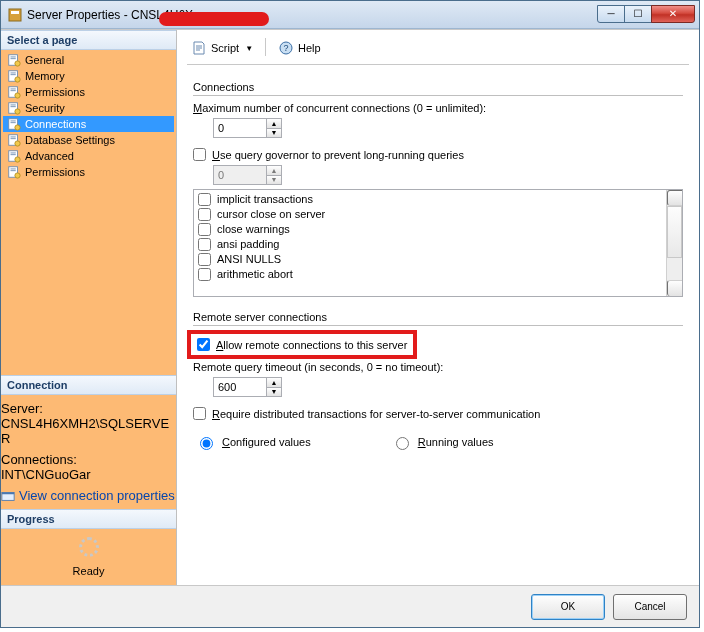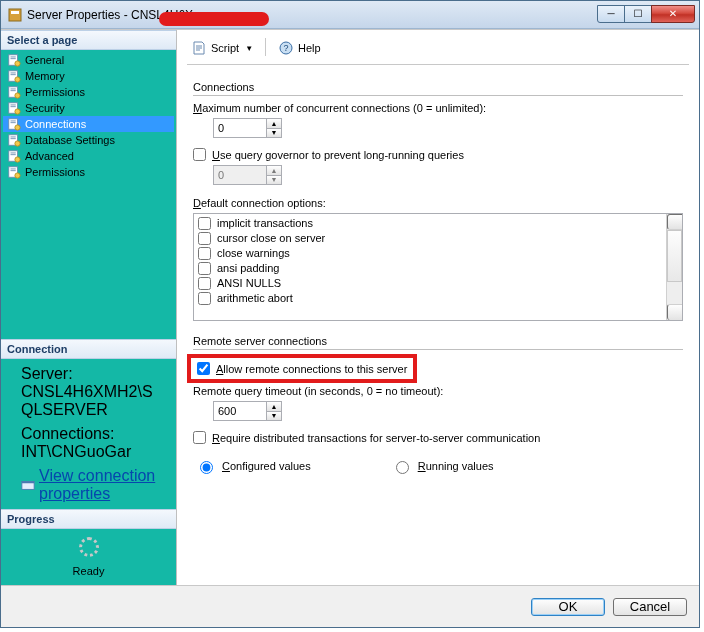--- a/index.html
+++ b/index.html
@@ -59,21 +59,21 @@
   .body {
     display: flex;
     height: calc(100% - 28px - 42px);
     border-top: 1px solid #c8c8c8;
   }
   .left {
     width: 176px;
     border-right: 1px solid #bfbfbf;
     display: flex;
     flex-direction: column;
-    background: #14b8a6;
+    background: #fdba74;
   }
   .section-hdr {
     background: linear-gradient(#f4f8fd,#dfeaf6);
     border-top: 1px solid #bcd0e6;
     border-bottom: 1px solid #bcd0e6;
     padding: 3px 6px;
     font-weight: bold;
     color: #1e3e66;
     font-size: 11px;
   }
@@ -87,25 +87,25 @@
   .page-item.selected {
     background: #3399ff;
     color: #fff;
   }
   .page-ico {
     width: 14px; height: 14px;
     display: inline-flex; align-items: center; justify-content: center;
   }
   .page-ico svg { width: 14px; height:14px; }
   .left-spacer { flex: 1; }
-  .conn-box { padding: 6px 20px; font-size: 16px; }
+  .conn-box { padding: 6px 0; font-size: 13px; }
   .conn-box .row { margin-bottom: 6px; }
   .conn-box .label { color:#000; }
   .conn-box .val { color:#000; word-break: break-all; }
-  .link { color:#0646ad; text-decoration: underline; cursor: pointer; }
+  .link { color:#0646ad; cursor: pointer; }
   .conn-box .linkrow { display:flex; align-items:center; gap:4px; }
   .progress-box { padding: 8px; display:flex; align-items:center; gap:8px;flex-direction:column; }
   .spinner {
     width: 20px; height:20px;
     border: 3px dotted #c8c8c8;
     border-radius: 50%;
   }
   
   .right { flex: 1; padding: 6px 10px 4px 10px; overflow:hidden; display:flex; flex-direction:column; }
   .toolbar {
@@ -182,24 +182,24 @@
     height:42px;
     border-top:1px solid #c8c8c8;
     display:flex;
     align-items:center;
     justify-content:flex-end;
     gap:8px;
     padding: 0 12px;
     background:#f0f0f0;
   }
   .btn {
-    min-width:74px; height:18px;
+    min-width:74px; height:26px;
     border:1px solid #707070;
     background:linear-gradient(#fefefe,#e4e4e4);
-    font-size:13px;
+    font-size:10px;
     border-radius:3px;
     padding:0 10px;
   }
   .btn.default {
     border:1px solid #2f82c5;
     box-shadow: inset 0 0 0 1px #9bd0f7;
   }
   .accel { text-decoration: underline; }
   .indent { padding-left: 20px; }
 </style>
@@ -397,21 +397,20 @@
         <div class="indent" style="margin-top:4px">
           <div class="num-input disabled">
             <input type="text" disabled="" value="0" style="">
             <div class="num-spin">
               <div>▲</div>
               <div>▼</div>
             </div>
           </div>
         </div>
 
-        <div style="margin-top:12px"><span class="accel">D</span><span>efault connection options:</span></div>
         <div class="listbox" style="margin-top:4px">
           <div class="items" id="opts-items">
               <div class="opt">
                 <input type="checkbox" style="">
                 <span>implicit transactions</span>
               </div>
               <div class="opt">
                 <input type="checkbox" style="">
                 <span>cursor close on server</span>
               </div>

